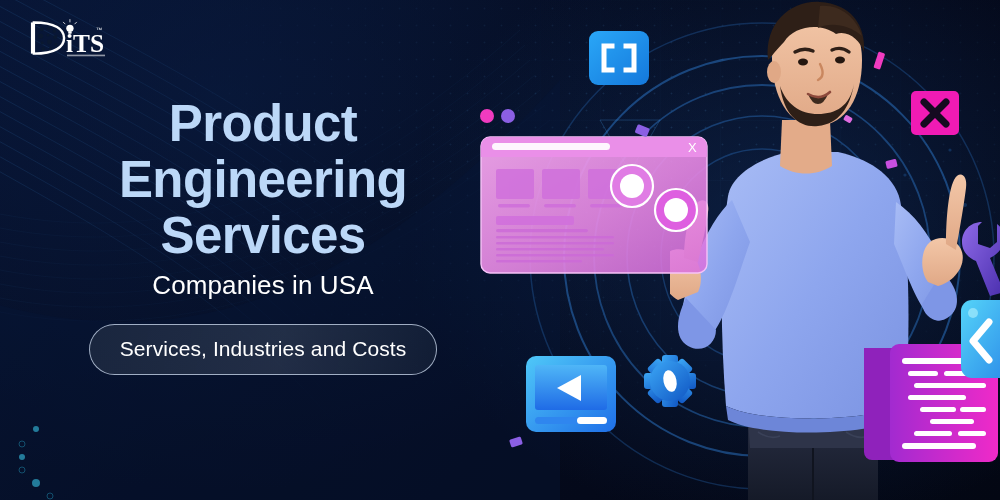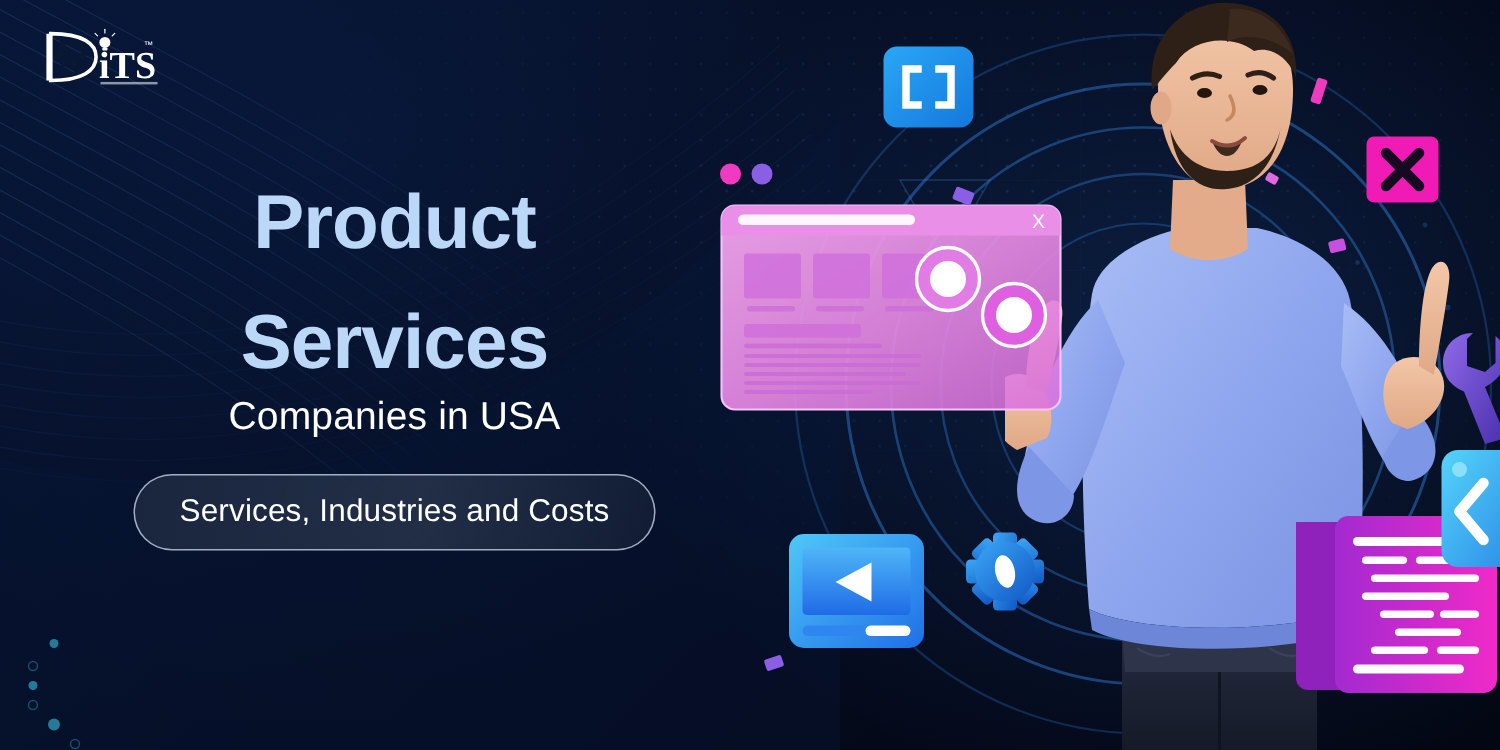--- a/index.html
+++ b/index.html
@@ -52,21 +52,21 @@
 
   
   .copy { position:absolute; left:28px; top:96px; width:470px; }
 
   .h-best {
     font-size:34px; font-weight:700; color:#ffffff;
     letter-spacing:.2px; line-height:1.06; margin-bottom:4px;
   }
   .h-big {
     font-size:51px; font-weight:800; color:#bcd8f8;
-    letter-spacing:-.6px; line-height:1.10;margin-top:24px;
+    letter-spacing:-.6px; line-height:1.10;
   }
   .h-sub {
     font-size:26px; font-weight:400; color:#ffffff;
     letter-spacing:.1px; line-height:1.2; margin-top:6px;
   }
 
   .pill {
     display:inline-block; margin-top:23px;
     padding:12px 30px 13px 30px;
     border:1.6px solid rgba(200,214,235,.78);
@@ -217,20 +217,21 @@
         </g>
       </g>
       <text x="78" y="70" font-family="Liberation Serif, serif" font-size="52" font-weight="700" fill="#ffffff">iTS</text>
       <text x="139" y="30" font-family="Liberation Sans, sans-serif" font-size="13" fill="#ffffff">™</text>
       <rect x="80" y="76" width="78" height="3.4" fill="#ffffff" opacity=".55"></rect>
     </svg>
   </div>
 
   <div class="copy">
     <div class="h-big">Product</div>
+    <div class="h-big">Engineering</div>
     <div class="h-big">Services</div>
     <div class="h-sub">Companies in USA</div>
     <div class="pill">Services, Industries and Costs</div>
   </div>
 
 
   <div class="stage">
 
     <svg class="art person" viewBox="0 0 330 500">
       <defs>

